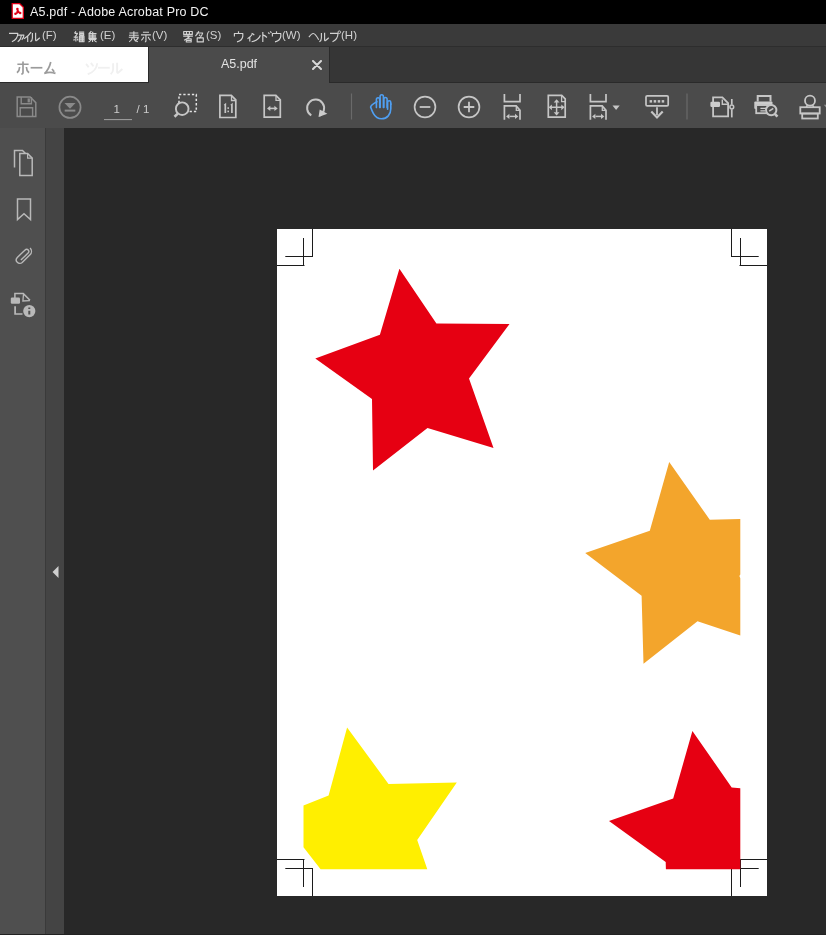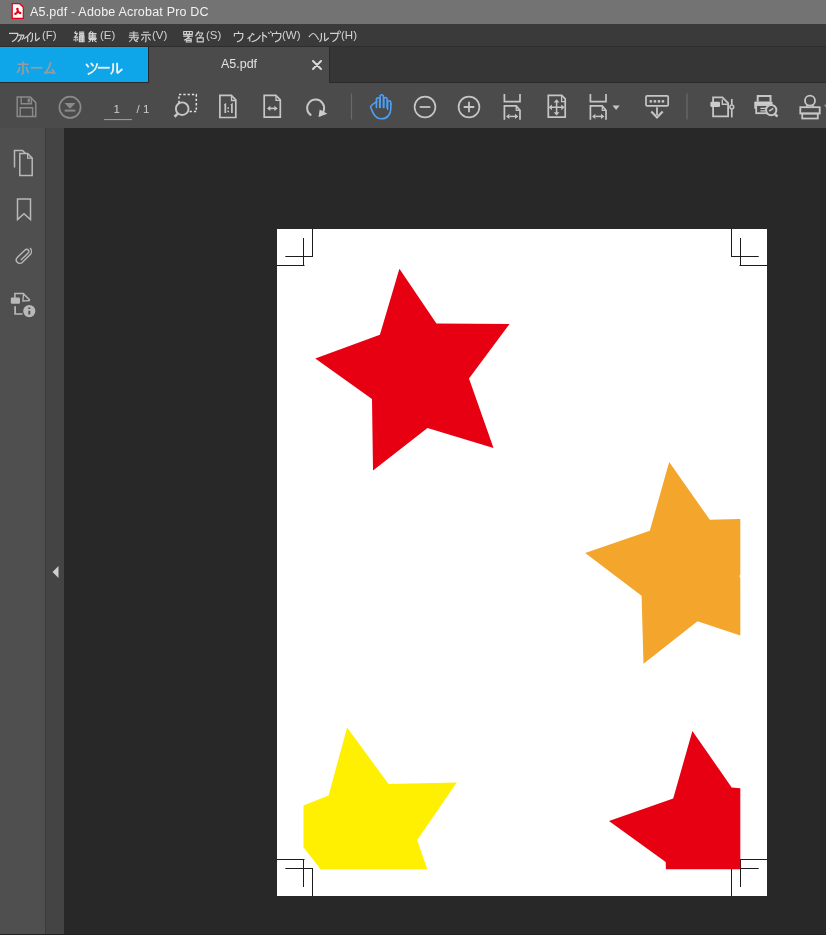--- a/index.html
+++ b/index.html
@@ -1,21 +1,21 @@
 <!DOCTYPE html>
 <html><head>
 <meta charset="utf-8">
 <style>
 html,body{margin:0;padding:0;background:#282828;}
 body{width:826px;height:935px;position:relative;overflow:hidden;font-family:"Liberation Sans",sans-serif;}
 .abs{position:absolute;}
-#titlebar{left:0;top:0;width:826px;height:24px;background:#737373;}
+#titlebar{left:0;top:0;width:826px;height:24px;background:#000000;}
 #titletext{left:30px;top:0;height:24px;line-height:25px;color:#f2f2f2;font-size:12.5px;letter-spacing:0.2px;}
 #menubar{left:0;top:24px;width:826px;height:22px;background:#3a3a3a;border-bottom:1px solid #2d2d2d;}
-#tabbar{left:0;top:47px;width:826px;height:36px;background:#0ea5e9;}
+#tabbar{left:0;top:47px;width:826px;height:36px;background:#ffffff;}
 #tabbar .right{position:absolute;left:330px;top:0;width:496px;height:36px;background:#363636;}
 #tabbar .bborder{position:absolute;left:0;top:35px;width:826px;height:1px;background:#2a2a2a;}
 #tab{position:absolute;left:148px;top:0;width:182px;height:36px;background:#4b4b4b;border-left:1.5px solid #2a2a2a;border-right:1.5px solid #2a2a2a;box-sizing:border-box;}
 #tab .lbl{position:absolute;left:0;top:0;width:100%;text-align:center;line-height:34px;font-size:12.5px;color:#e2e2e2;}
 #toolbar{left:0;top:83px;width:826px;height:45px;background:#4b4b4b;}
 #sidebar{left:0;top:128px;width:45px;height:806px;background:#4f4f4f;}
 #gutter{left:45px;top:128px;width:19px;height:806px;background:#444444;border-left:1px solid #3a3a3a;box-sizing:border-box;}
 #canvas{left:64px;top:128px;width:762px;height:807px;background:#282828;}
 #page{position:absolute;left:213px;top:101px;width:490px;height:667px;background:#ffffff;}
 #botline{left:0;top:933.5px;width:826px;height:1.5px;background:#222;}

